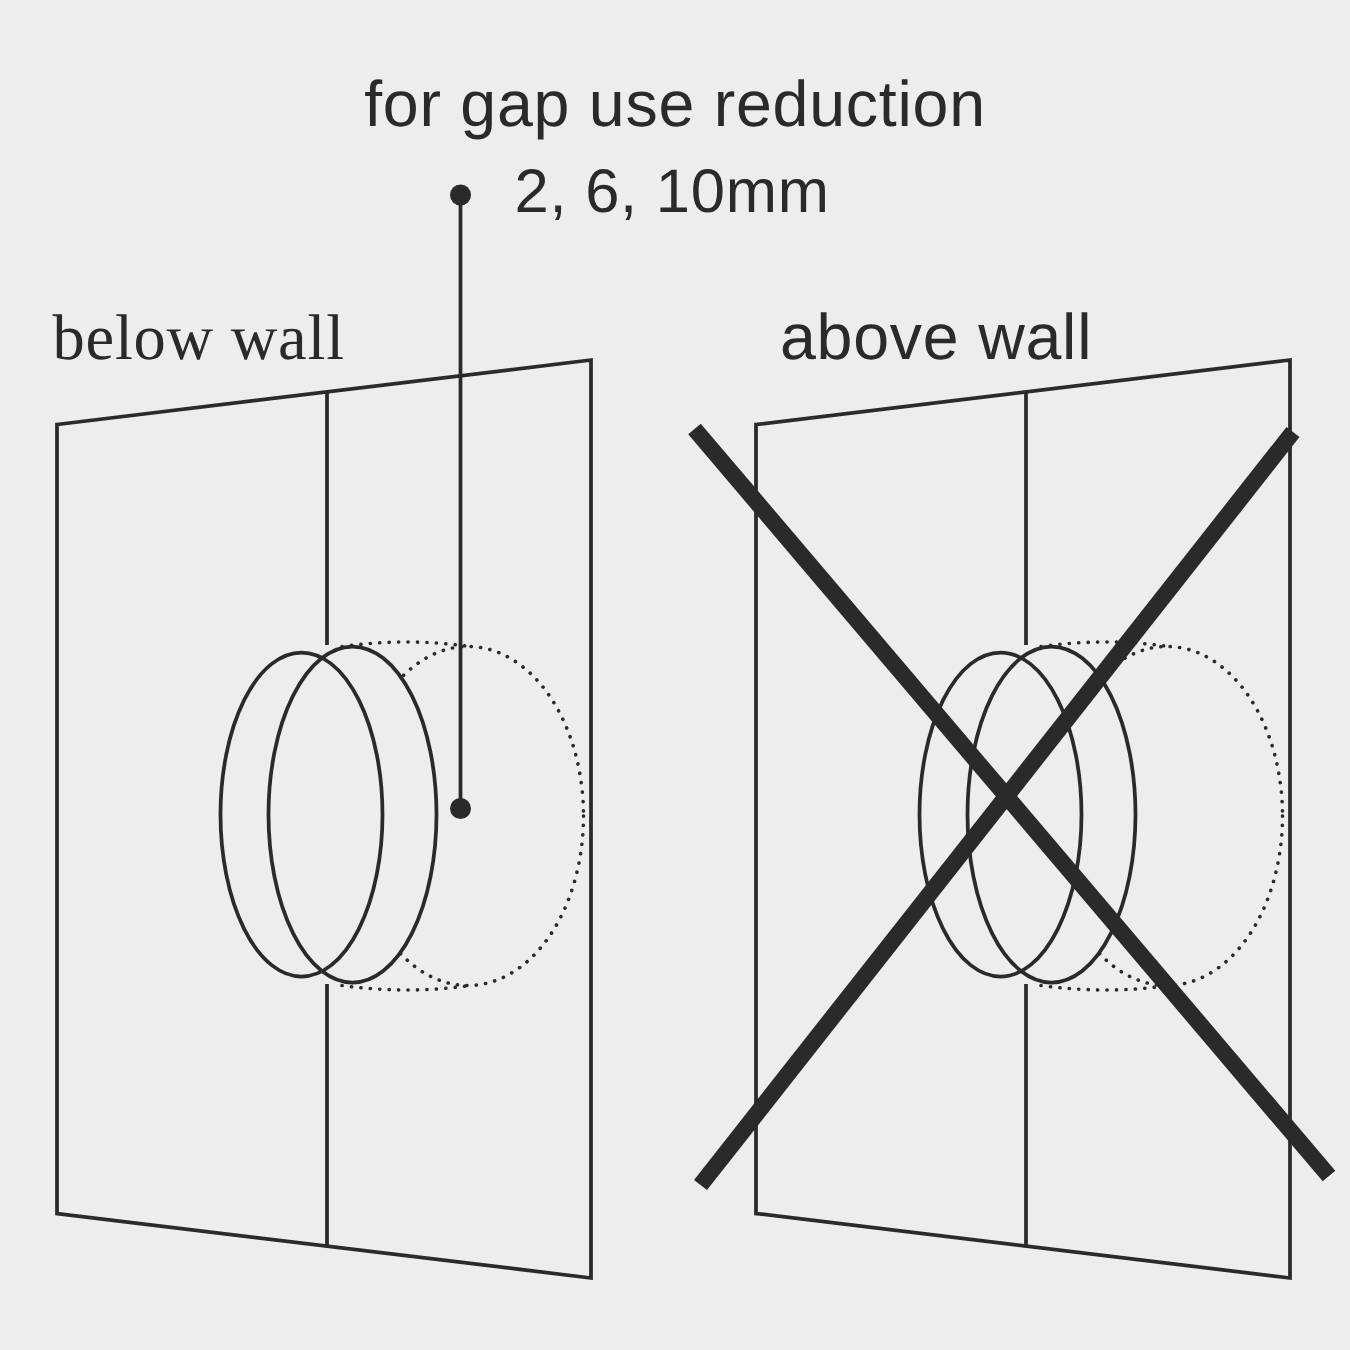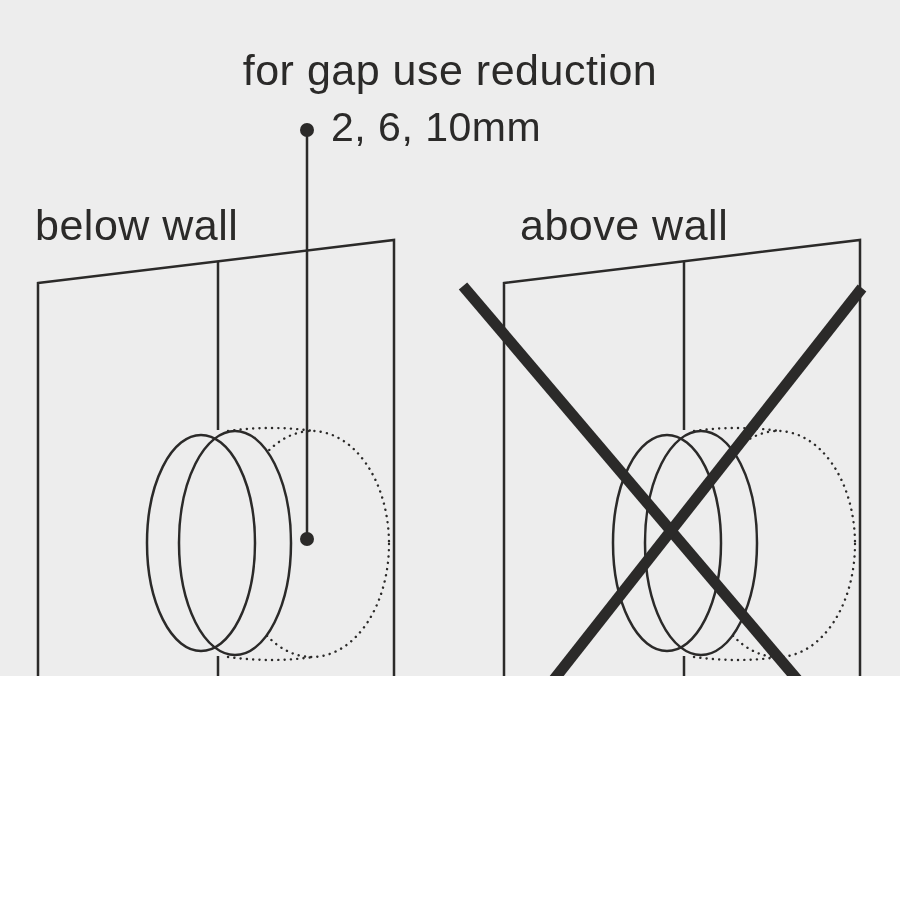--- a/index.html
+++ b/index.html
@@ -2,21 +2,21 @@
 <html><head>
 <meta charset="utf-8">
 <style>
   html, body {
     margin: 0;
     padding: 0;
   }
   .stage {
     position: relative;
     width: 900px;
-    height: 676px;
+    height: 900px;
     background: #ededed;
     overflow: hidden;
     font-family: "Liberation Sans", sans-serif;
     color: #2b2a29;
   }
   .artwork {
     position: absolute;
     left: 0;
     top: 0;
   }
@@ -28,29 +28,29 @@
     line-height: 1.05;
   }
   .title {
     left: 0;
     right: 0;
     top: 48px;
     text-align: center;
     font-size: 43px;
   }
   .subtitle {
-    left: 331px;
+    left: 343px;
     top: 106px;
     font-size: 41px;
   }
   .panel-label {
     top: 203px;
     font-size: 43px;
   }
-  .panel-label.left { left: 35px; }
+  .panel-label.left { left: 35px; font-family: Liberation Serif, serif; }
   .panel-label.right { left: 520px; }
 </style>
 </head>
 <body>
 
 <div class="stage">
 
   <svg class="artwork" width="900" height="900" viewBox="0 0 900 900">
 
     <g stroke="#2b2a29" fill="none" stroke-width="2.5" stroke-linejoin="miter">

